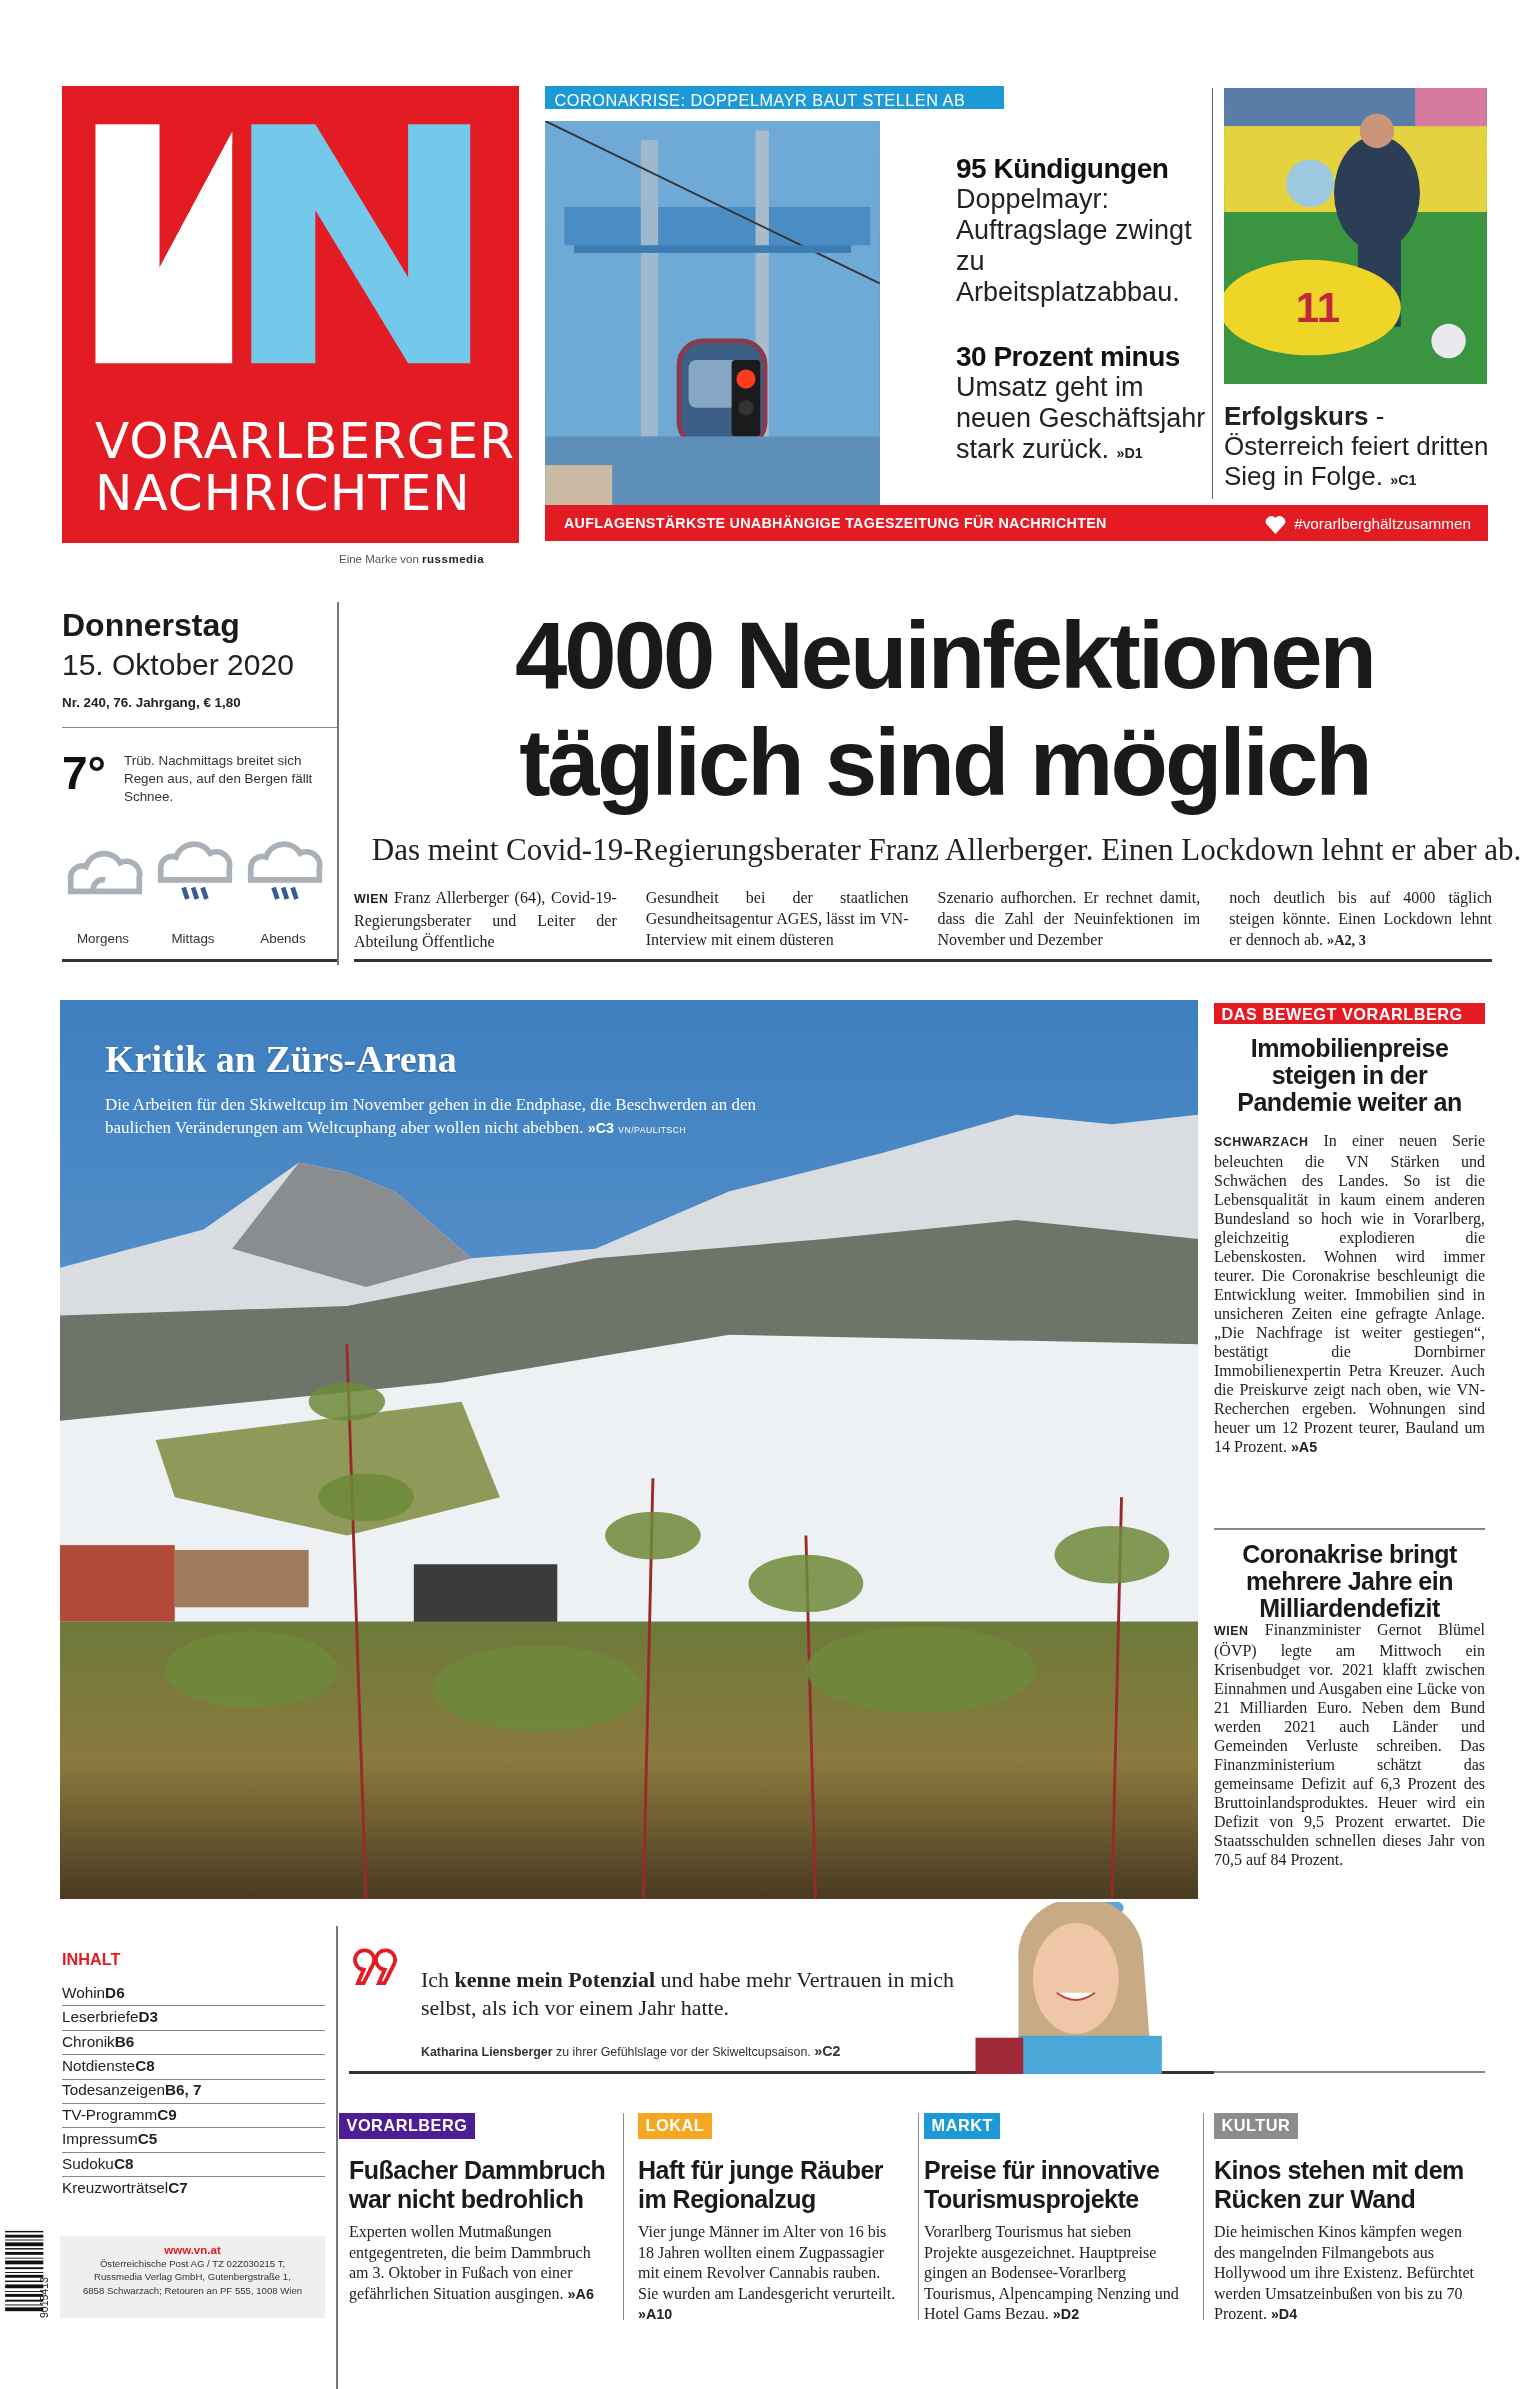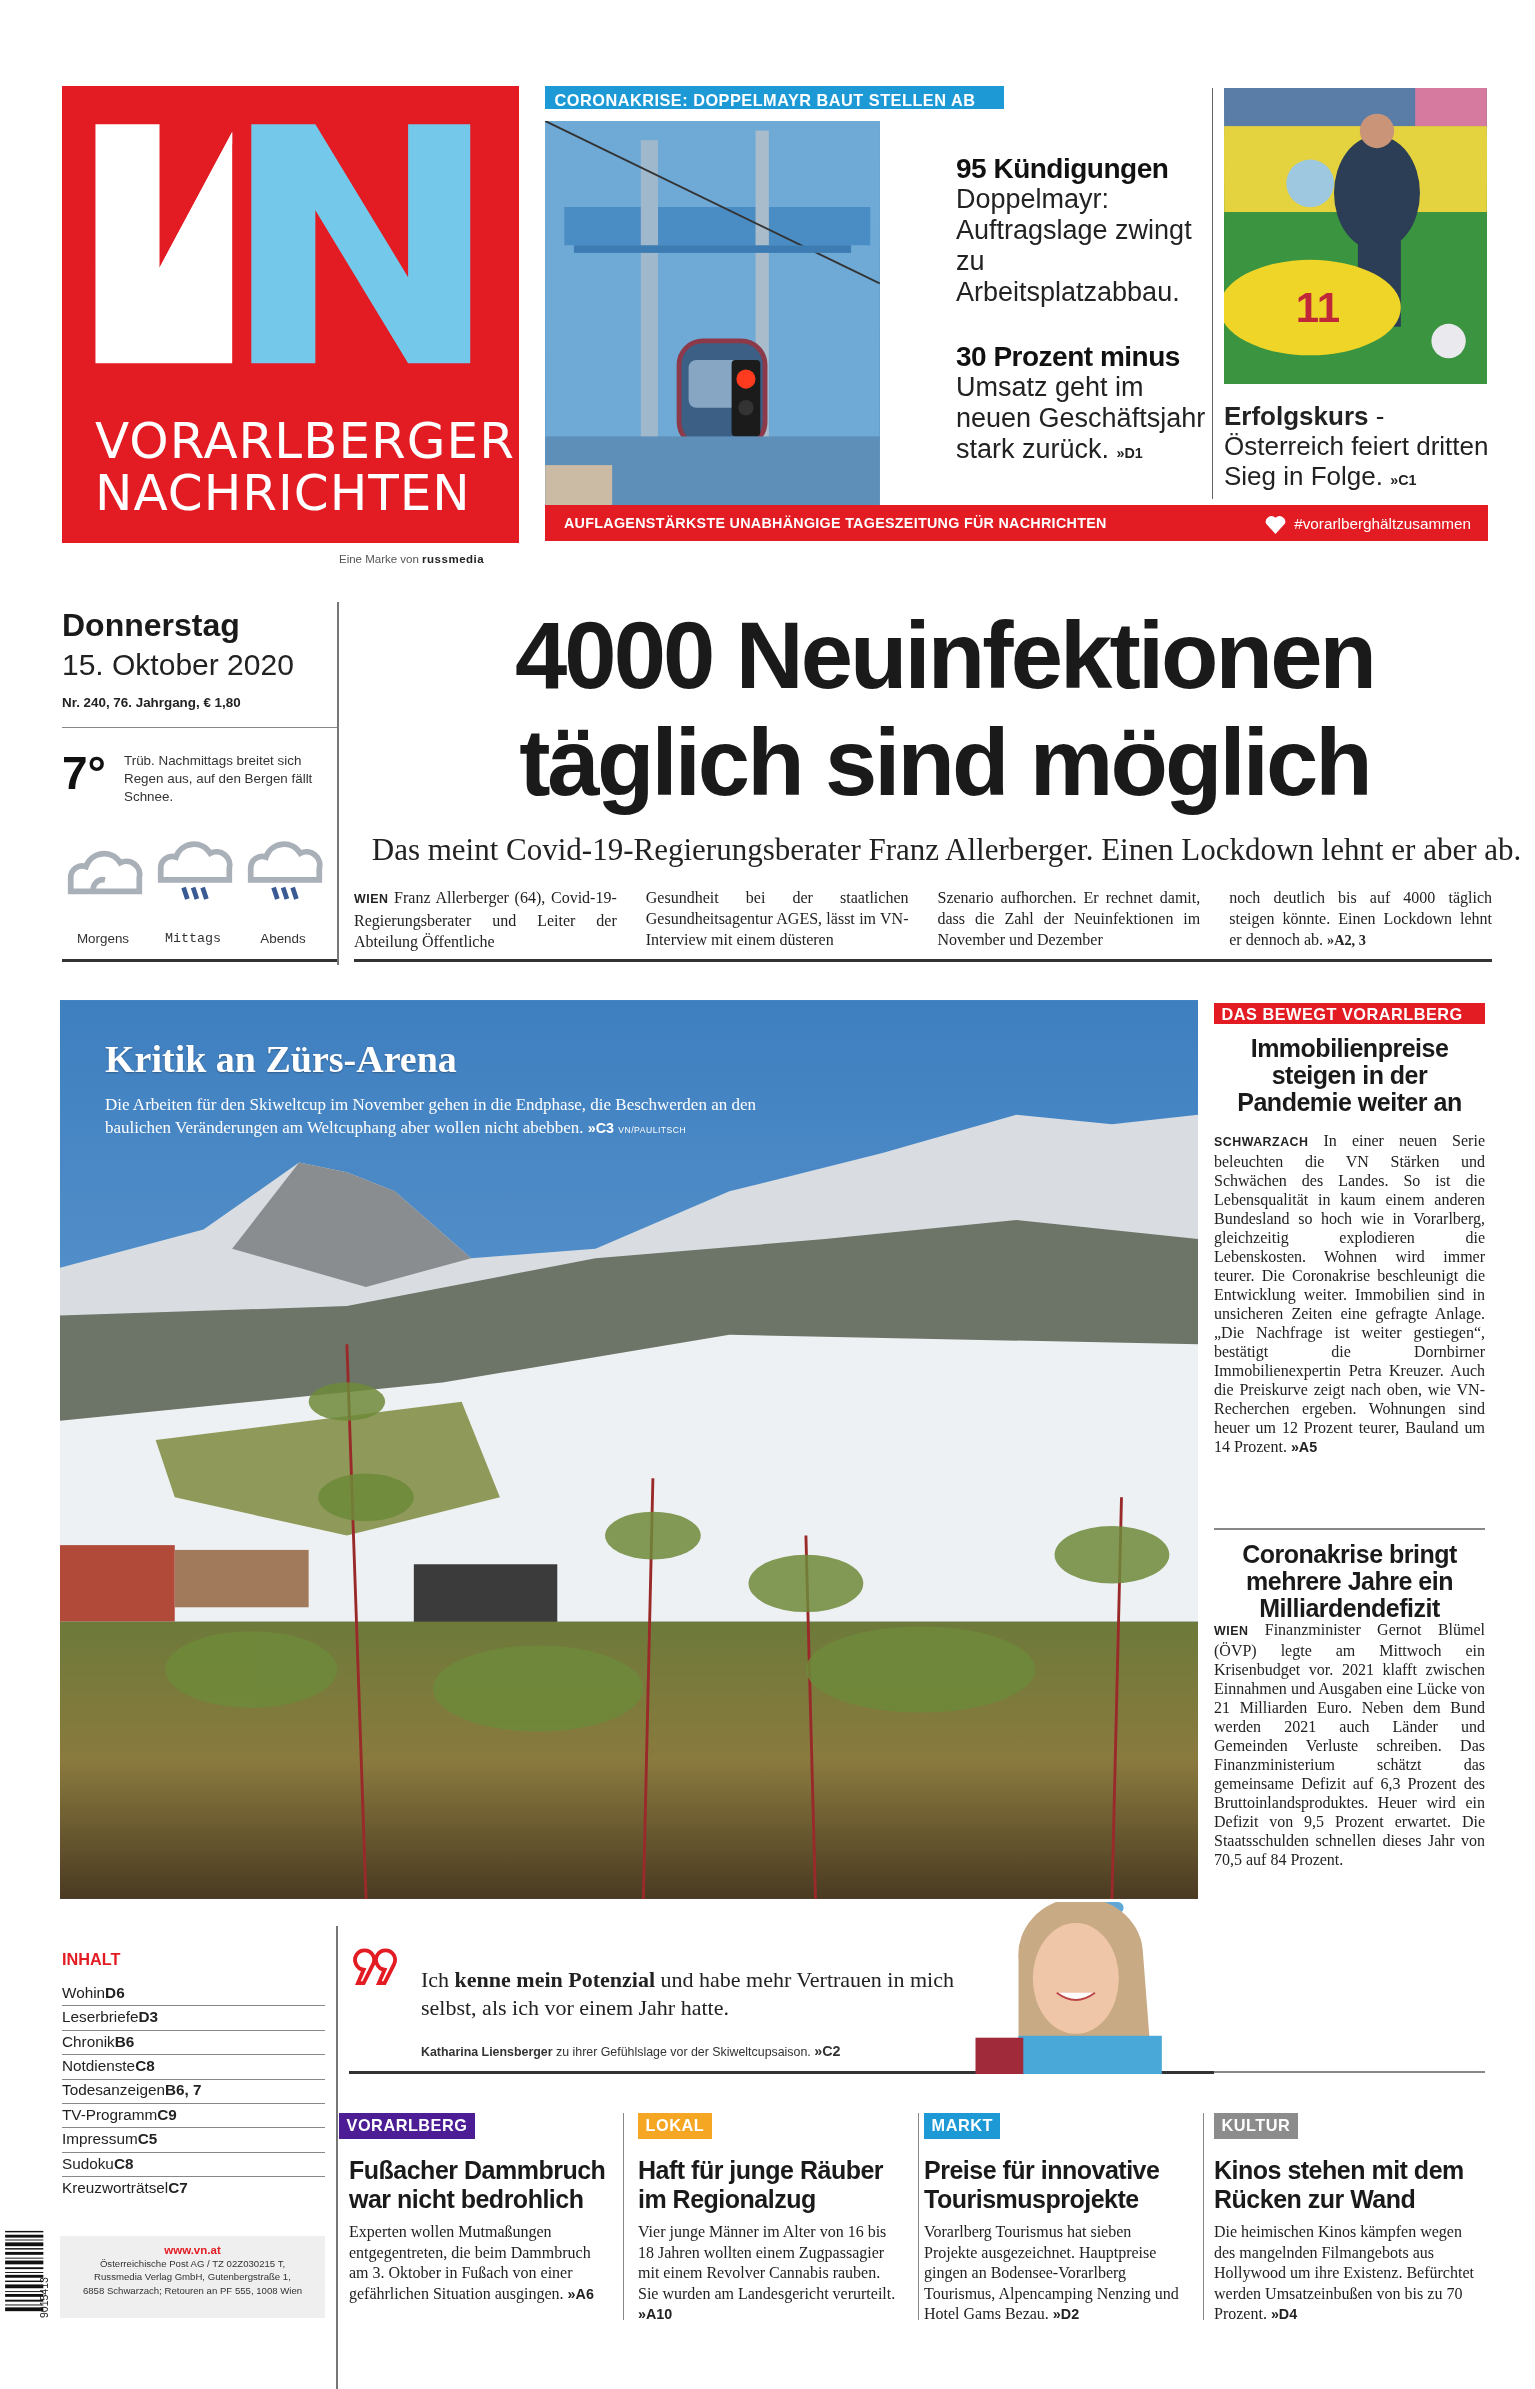--- a/index.html
+++ b/index.html
@@ -15,21 +15,21 @@
   #logo svg { position: absolute; left: 0; top: 0; }
   #logo .name { position: absolute; left: 33px; width: 401px; color: #fff; font-size: 50px; line-height: 50px; letter-spacing: 1px; font-family: "DejaVu Sans", sans-serif; }
   #brand-note { left: 339px; top: 553px; font-size: 11.5px; color: #555; }
   #brand-note b { font-weight: 900; color: #222; letter-spacing: 0.5px; }
 
   .vrule { background: #666; width: 1.9px; }
   .hrule { background: #333; height: 2.9px; }
   .hrule-thin { background: #888; height: 1px; }
 
   
-  #doppel-label { left: 545px; top: 86px; width: 459px; height: 23px; background: #1d9ad6; color: #fff; font-weight: bold; font-size: 16.3px; letter-spacing: 0.5px; padding: 4.8px 9.6px; }
+  #doppel-label { left: 545px; top: 86px; width: 459px; height: 23px; background: #1d9ad6; color: #fff; font-weight: normal; font-size: 16.3px; letter-spacing: 0.5px; padding: 4.8px 9.6px; }
   #doppel-photo { left: 545px; top: 121px; width: 335px; height: 411px; overflow: hidden; background: linear-gradient(160deg,#7fb6de 0%,#5c9bcc 40%,#3e7fb3 70%,#6c8ca4 100%); }
   #doppel-text { left: 956px; top: 153px; width: 258px; }
   .teaser-head { font-weight: bold; font-size: 28px; line-height: 31px; color: #111; letter-spacing: -0.5px; }
   .teaser-body { font-size: 27px; line-height: 31px; color: #222; }
   .ref { font-weight: bold; font-size: 14.3px; }
 
   #sport-photo { left: 1224px; top: 88px; width: 263px; height: 296px; overflow: hidden; background: linear-gradient(180deg,#5f7fa8 0%,#6b8fb1 10%,#e6d440 18%,#d9c93a 30%,#2f8a3a 45%,#3c9a42 100%); }
   #sport-text { left: 1224px; top: 401px; width: 268px; font-size: 26px; line-height: 30px; }
   #sport-text b { font-weight: bold; }
 
@@ -182,21 +182,21 @@
 </svg>
 <svg class="abs wicon" style="left:155px;" viewBox="0 0 84 70">
   <path d="M6 46 L6 34 A12 12 0 0 1 22 22 A20 20 0 0 1 58 18 A14 14 0 0 1 78 34 L78 46 Z" fill="none" stroke="#a9b0b8" stroke-width="6"></path>
   <path d="M30 54 L34 66 M40 54 L44 66 M50 54 L54 66" stroke="#3a5a94" stroke-width="5"></path>
 </svg>
 <svg class="abs wicon" style="left:245px;" viewBox="0 0 84 70">
   <path d="M6 46 L6 34 A12 12 0 0 1 22 22 A20 20 0 0 1 58 18 A14 14 0 0 1 78 34 L78 46 Z" fill="none" stroke="#a9b0b8" stroke-width="6"></path>
   <path d="M30 54 L34 66 M40 54 L44 66 M50 54 L54 66" stroke="#3a5a94" stroke-width="5"></path>
 </svg>
 <div class="abs wlabel" style="left:55px;">Morgens</div>
-<div class="abs wlabel" style="left:145px;font-family:Liberation Mono, monospace;">Mittags</div>
+<div class="abs wlabel" style="left:145px;">Mittags</div>
 <div class="abs wlabel" style="left:235px;">Abends</div>
 <div class="abs hrule" style="left:62px; top:959px; width:277px;"></div>
 <div id="left-vrule" class="abs"></div>
 
 <div id="headline" class="abs">
   <div>4000 Neuinfektionen</div>
   <div>täglich sind möglich</div>
 </div>
 <div id="subhead" class="abs serif">Das meint Covid-19-Regierungsberater Franz Allerberger. Einen Lockdown lehnt er aber ab.</div>
 <div id="lead-cols" class="abs serif">

